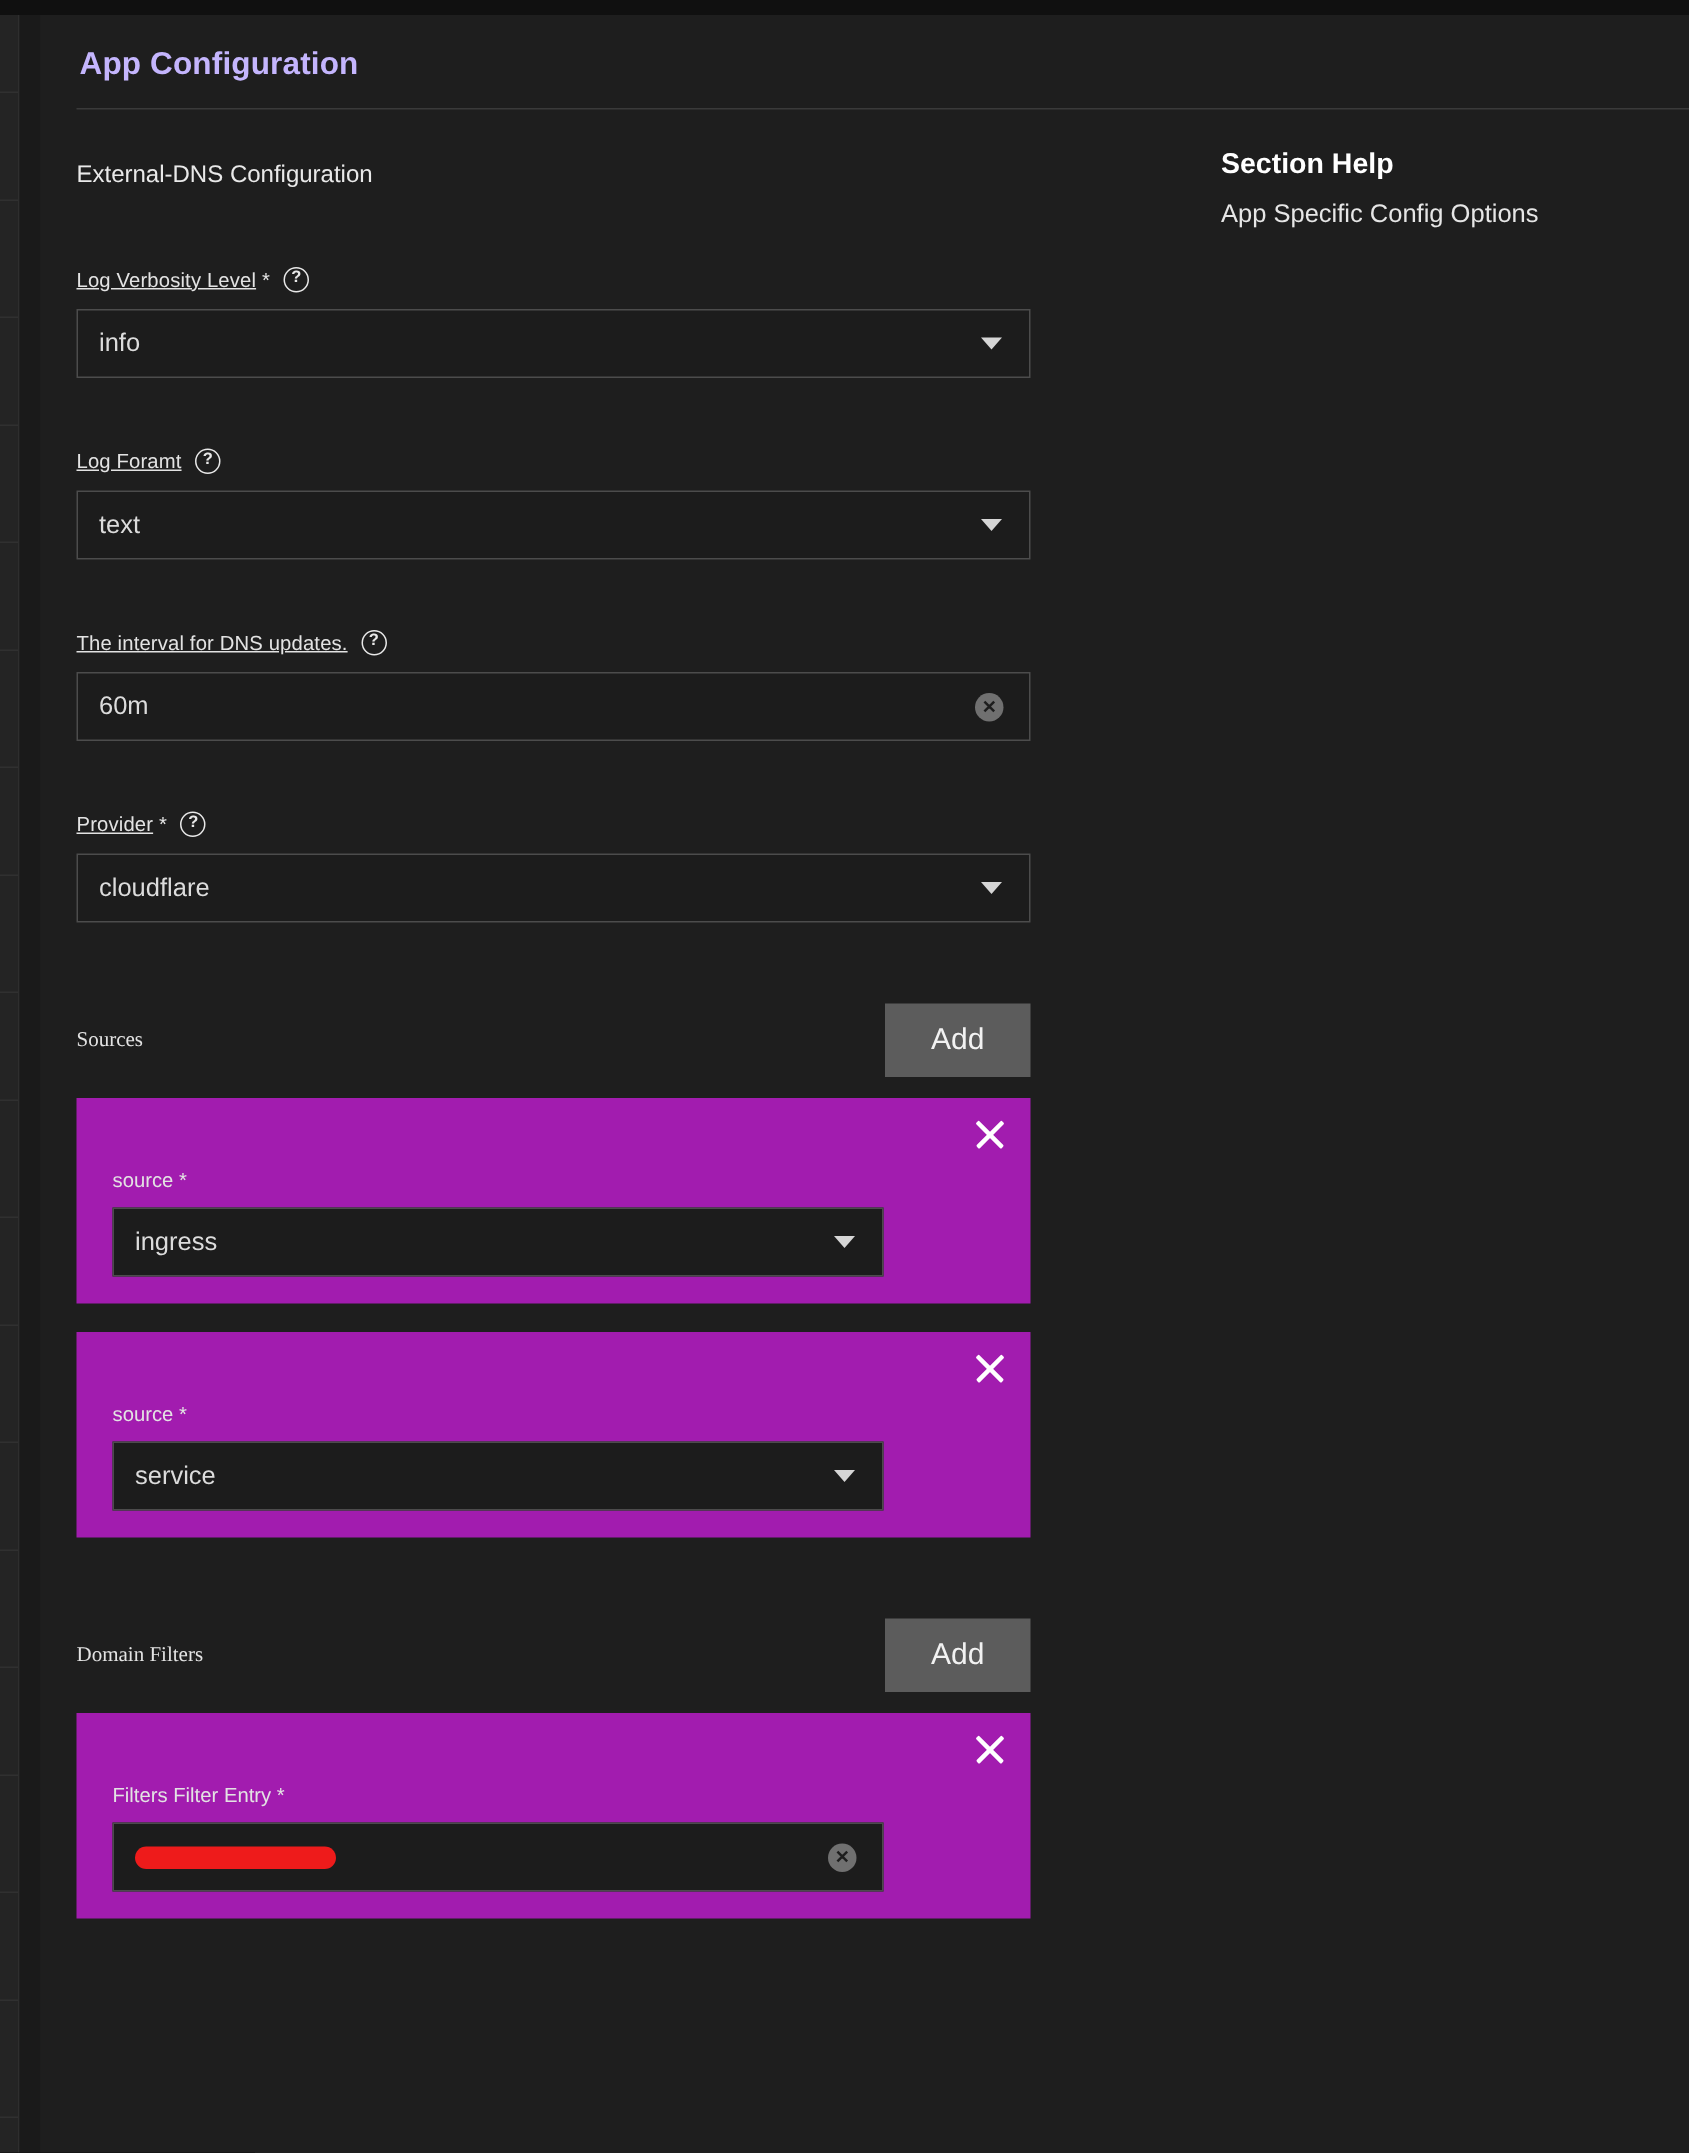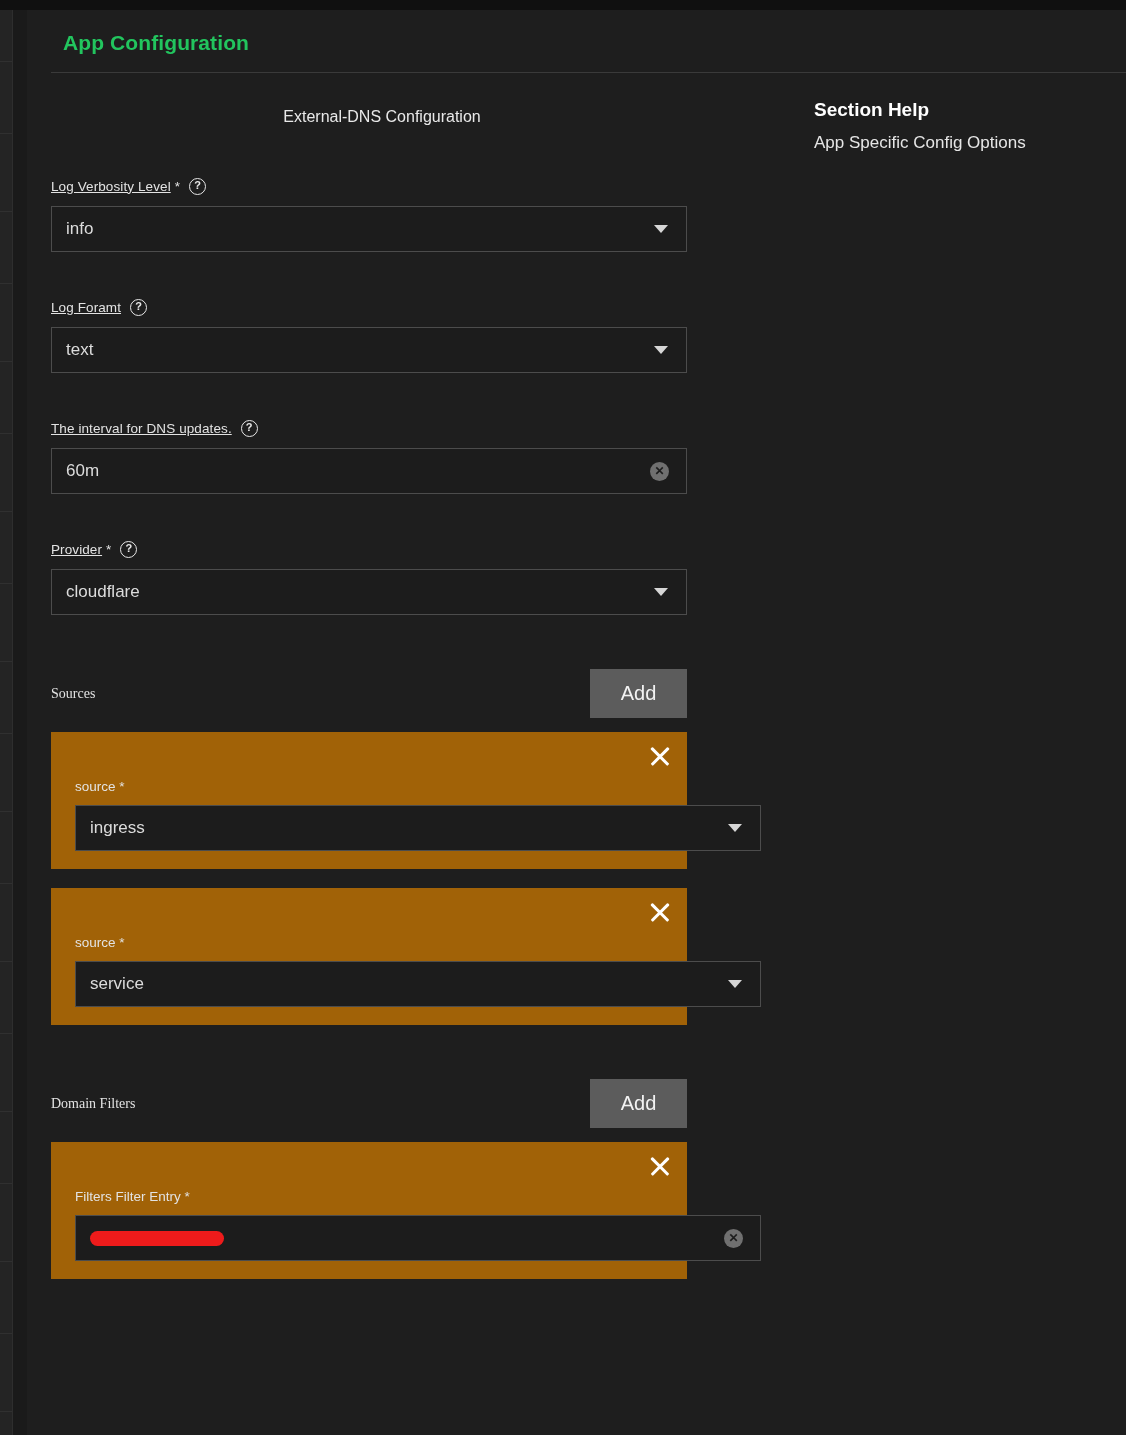--- a/index.html
+++ b/index.html
@@ -54,24 +54,24 @@
     background: #1e1e1e;
   }
 
   .panel-header {
     position: absolute;
     left: 0; top: 0;
     width: 1099px; height: 62px;
   }
   .panel-title {
     position: absolute;
-    left: 36px; top: 21px;
+    left: 26px; top: 21px;
     font-size: 21px;
     font-weight: bold;
-    color: #22c55e;
+    color: #c4b5fd;
     letter-spacing: 0.1px;
   }
   .header-rule {
     position: absolute;
     left: 24px; top: 62px;
     width: 1075px; height: 1px;
     background: #3a3a3a;
   }
 
   
@@ -104,21 +104,20 @@
     color: #e6e6e6;
     font-weight: 400;
   }
 
   
   .section-subtitle {
     font-size: 16px;
     color: #e9e9e9;
     padding-top: 36px;
     padding-bottom: 0;
-    text-align: center;
   }
 
   
   .field {
     margin-top: 46px;
   }
   .field.first { margin-top: 51px; }
 
   .field-label-row {
     display: flex;
@@ -231,21 +230,21 @@
     align-items: center;
     justify-content: center;
     border: none;
     font-family: "Liberation Sans", sans-serif;
     cursor: pointer;
   }
 
   .list-card {
     position: relative;
     width: 636px;
-    background: #a16207;
+    background: #a21caf;
     margin-top: 14px;
     padding: 14px 0 18px 24px;
   }
   .list-card.second { margin-top: 19px; }
 
   .card-close {
     position: absolute;
     right: 12px; top: 9px;
     width: 30px; height: 30px;
     cursor: pointer;
@@ -262,21 +261,21 @@
   .card-close::before { transform: rotate(45deg); }
   .card-close::after  { transform: rotate(-45deg); }
 
   .card-field-label {
     font-size: 13.5px;
     color: #e3e3e3;
     margin-top: 33px;
     margin-bottom: 11px;
   }
   .card-control {
-    width: 686px;
+    width: 514px;
   }
 </style>
 </head>
 <body>
 
 <div id="root">
 
   <div class="top-strip"></div>
 
   <div class="sidebar-sliver" id="sidebar-sliver">

